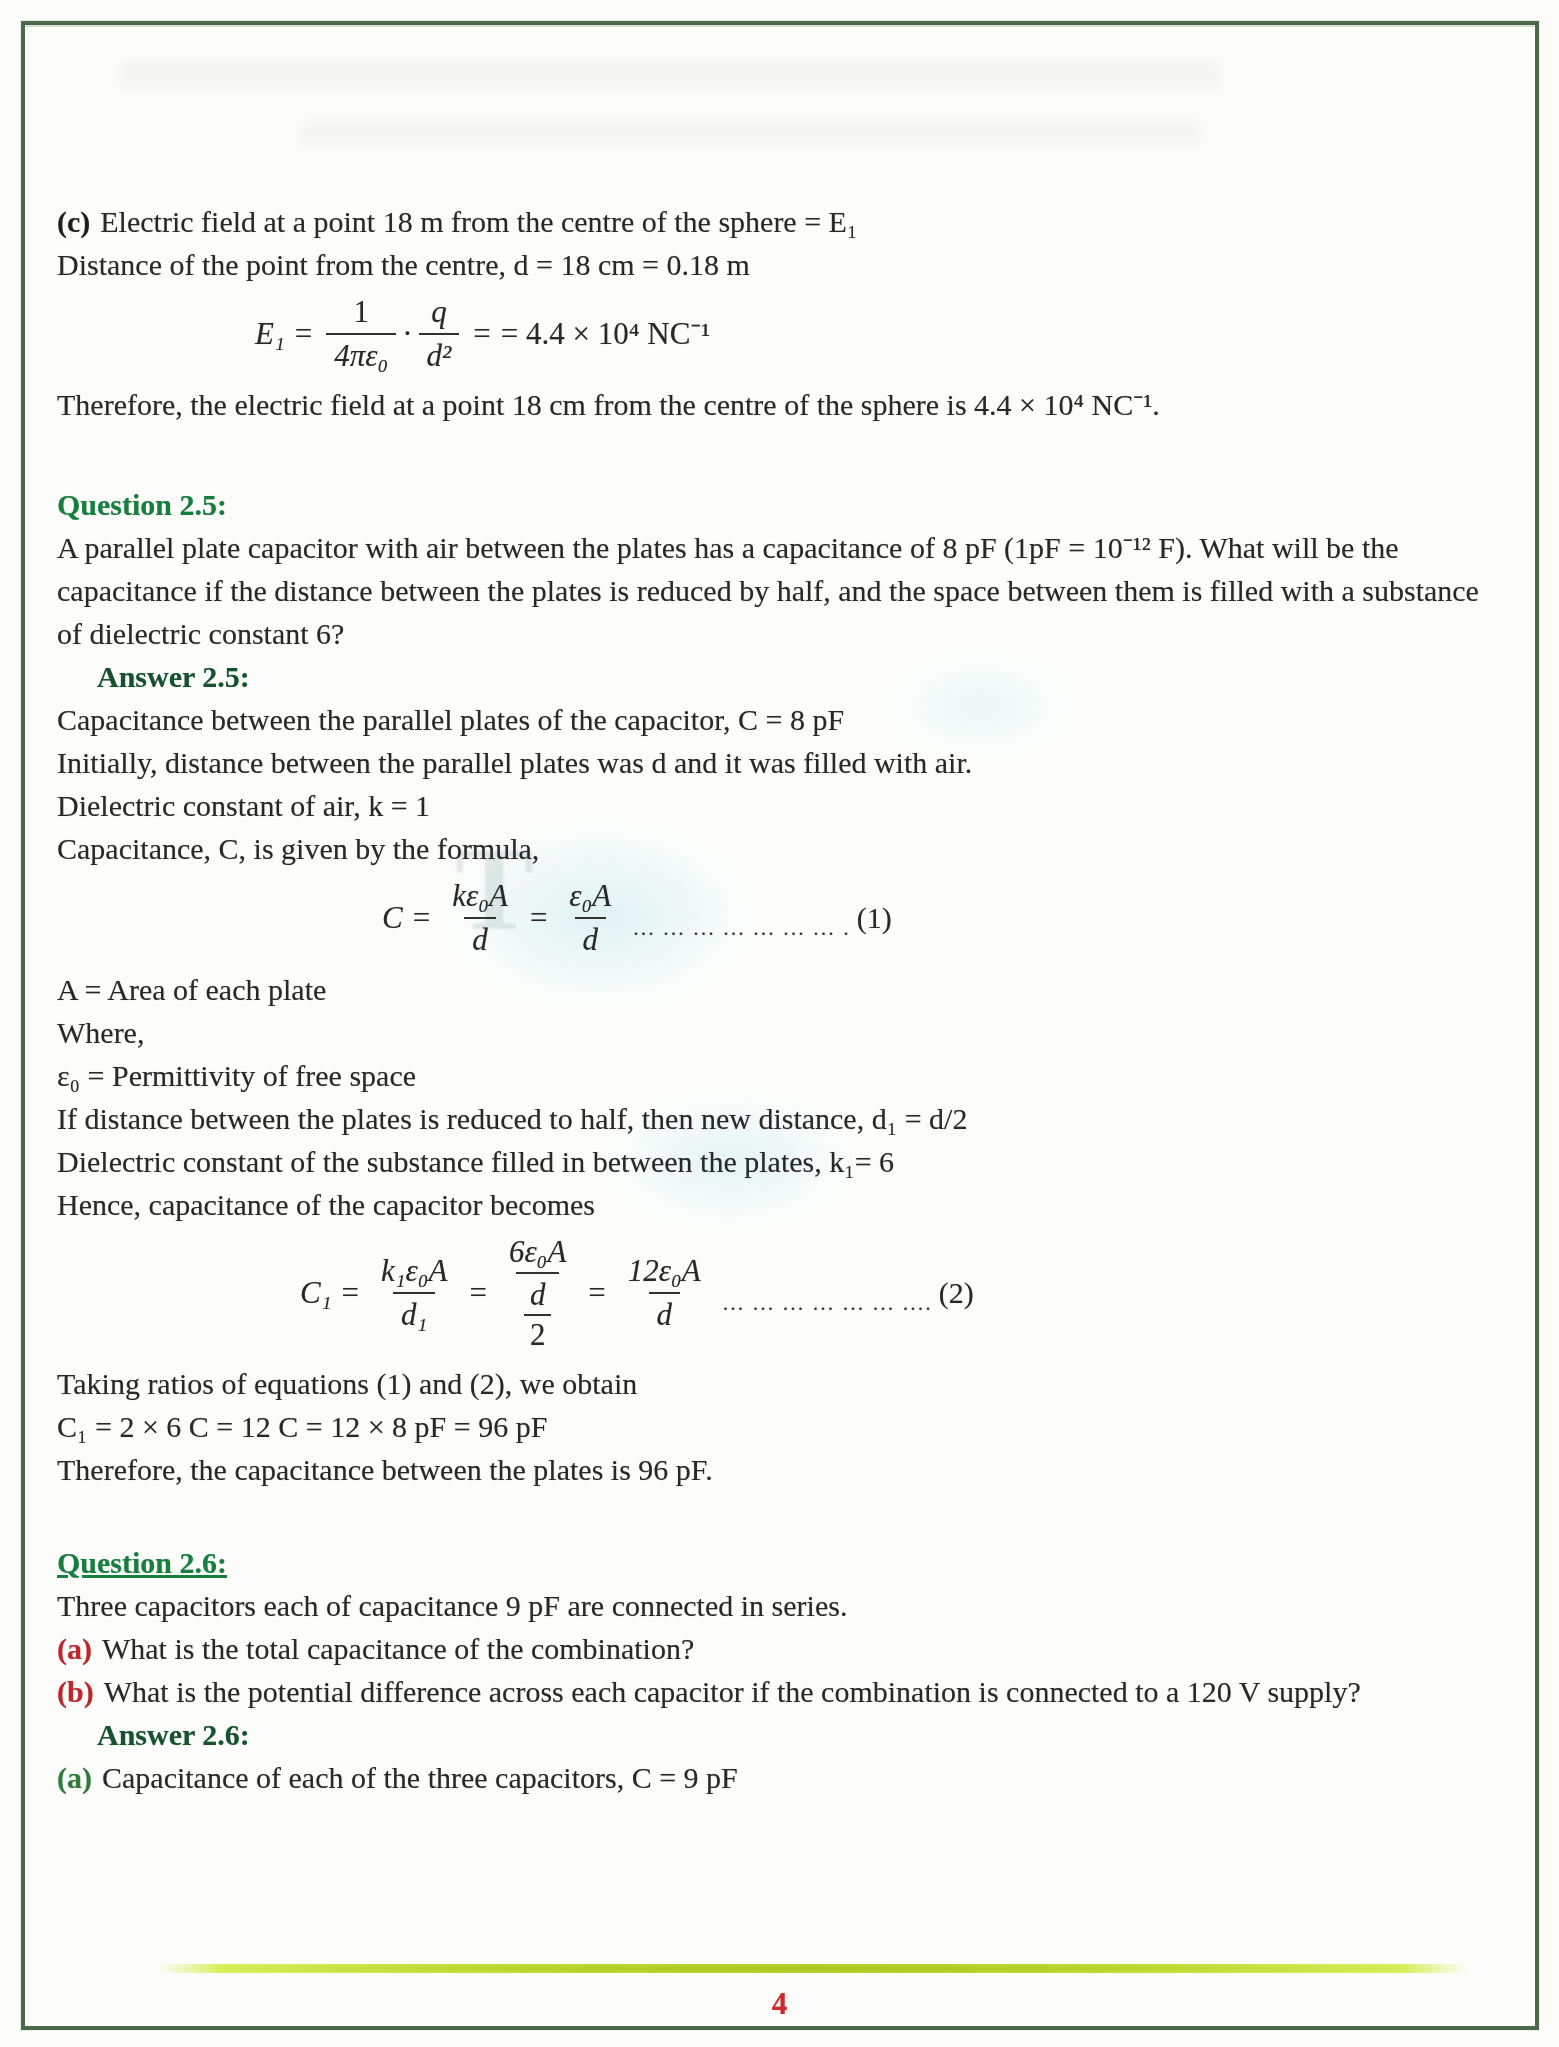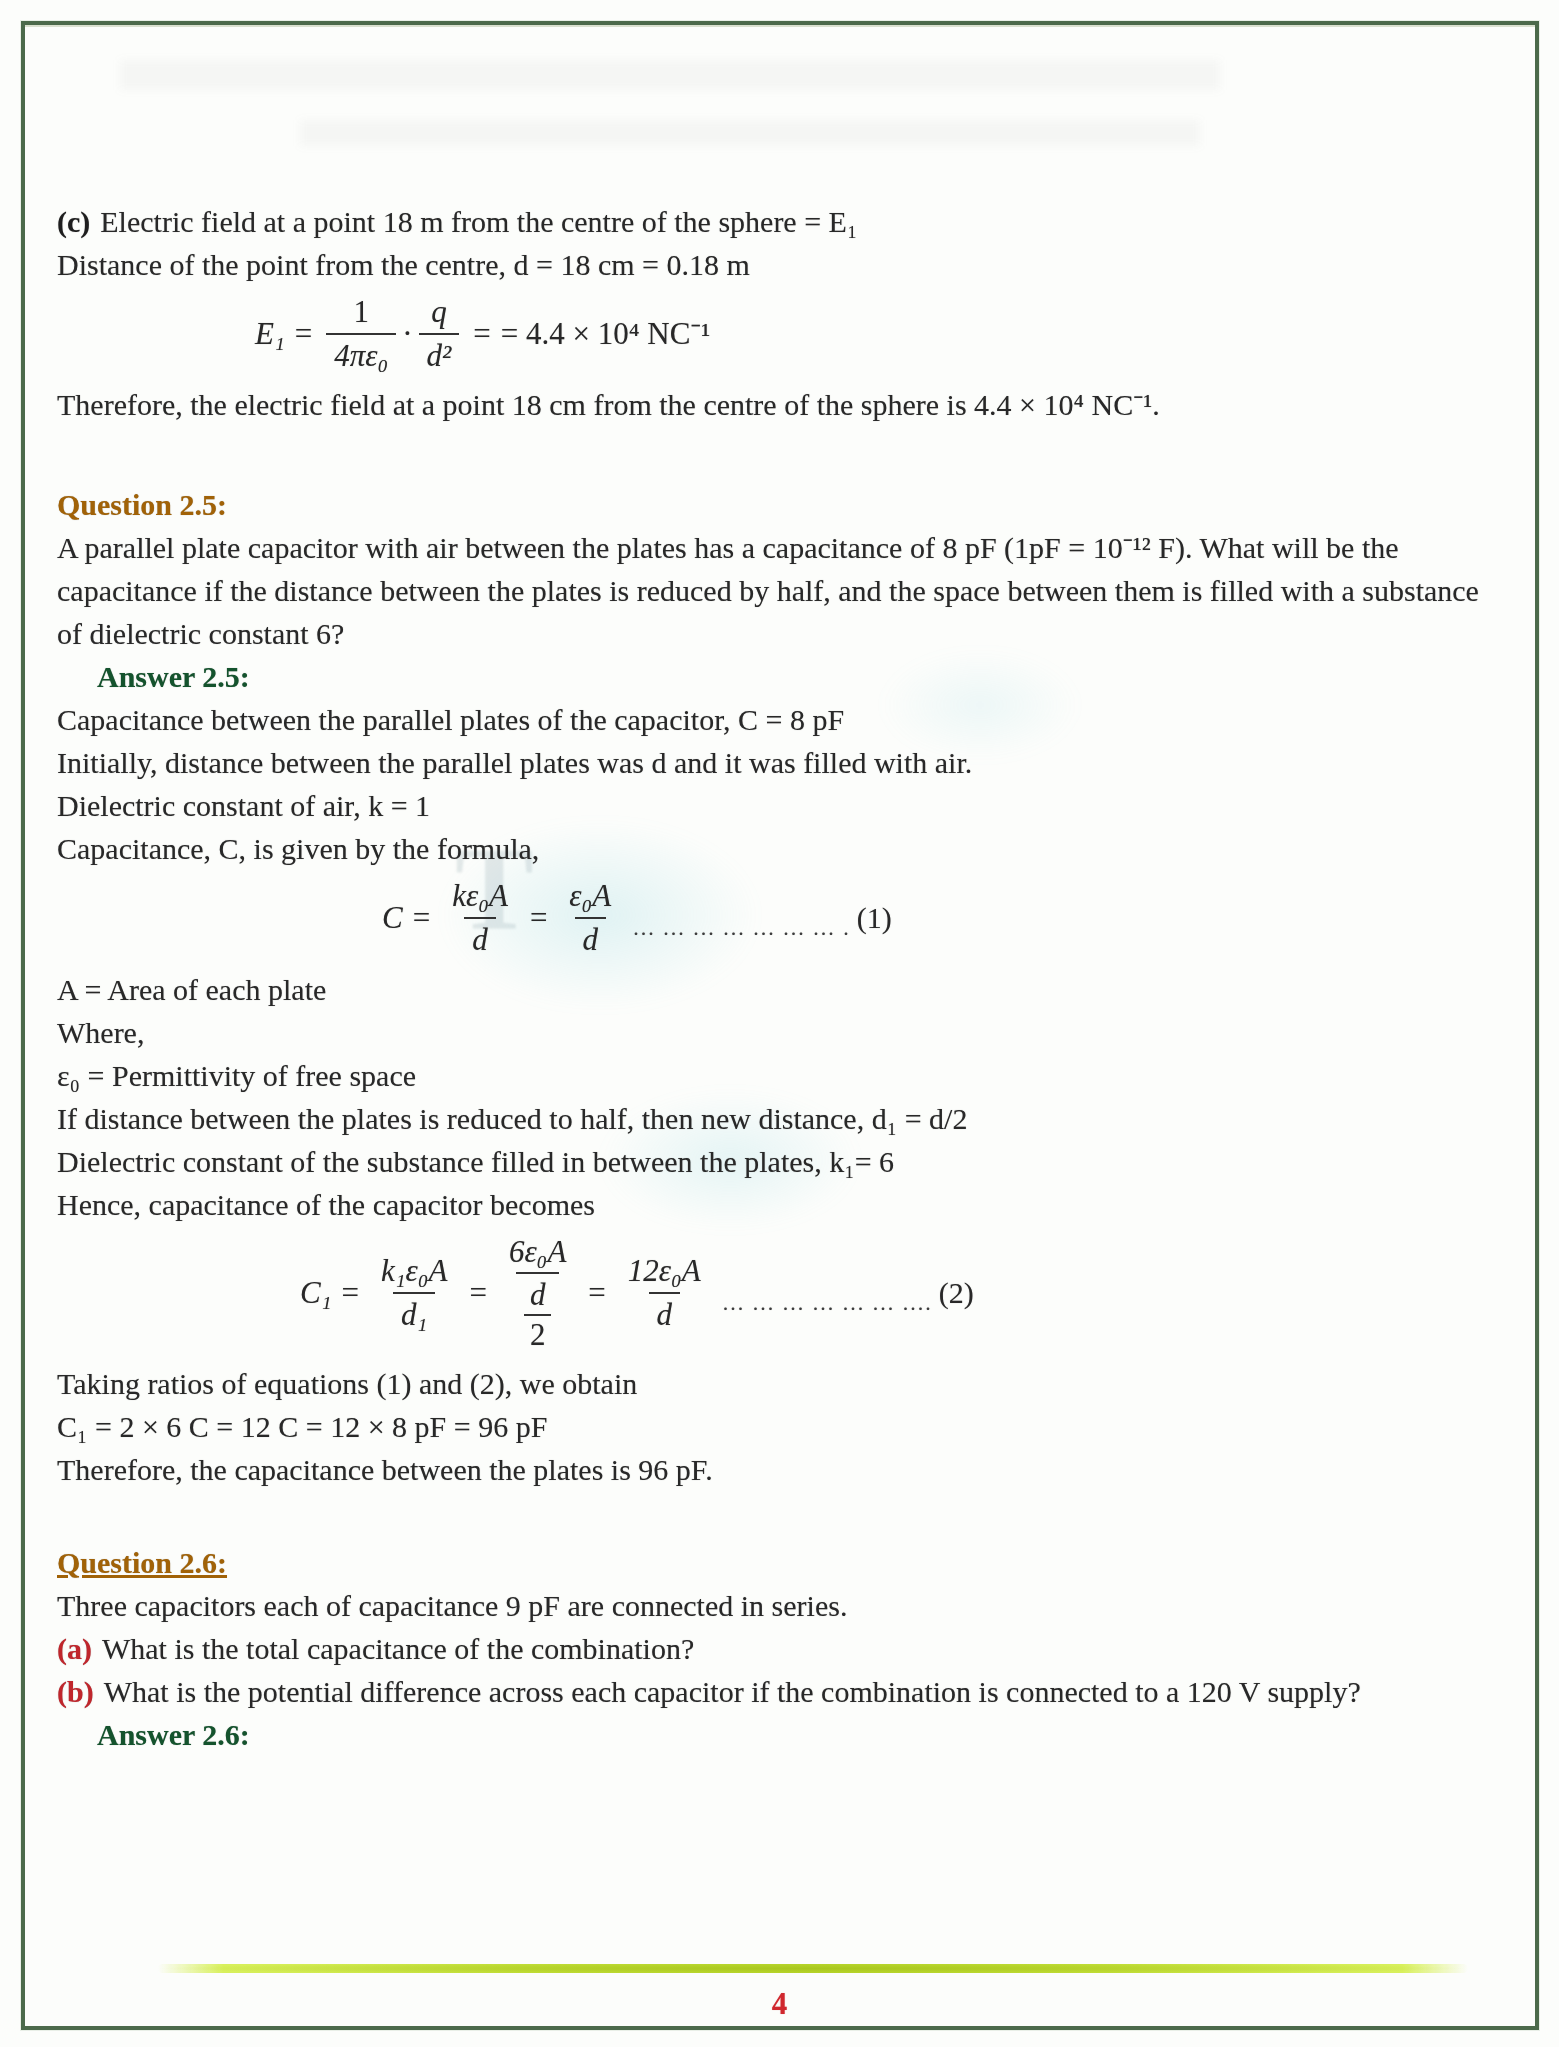--- a/index.html
+++ b/index.html
@@ -32,21 +32,21 @@
   .content{
     position:absolute;left:57px;top:200px;width:1446px;
     font-size:30px;line-height:43px;
     text-shadow:0 0 1px rgba(35,35,35,.35);
   }
   p{margin:0;}
   .pfx{font-weight:bold;margin-right:10px;}
   .pfx-black{color:#1e1e1e;}
   .pfx-red{color:#c0262c;}
   .pfx-green{color:#2f7d3b;}
-  .h-red{color:#a16207;font-weight:bold;}
+  .h-red{color:#15803d;font-weight:bold;}
   .h-green{color:#14532d;font-weight:bold;margin-left:40px;}
   .mt-q25{margin-top:57px;}
   .mt-q26{margin-top:50px;text-decoration:underline;}
   .hang{padding-left:46px;text-indent:-46px;}
   .it{font-style:italic;}
 
   
   .formula{display:flex;align-items:center;font-size:31px;line-height:1.15;margin:8px 0 10px 0;}
   .f-e1{margin-left:198px;}
   .f-1{margin-left:325px;}
@@ -173,17 +173,18 @@
 
   <p>Taking ratios of equations (1) and (2), we obtain</p>
   <p>C₁ = 2 × 6 C = 12 C = 12 × 8 pF = 96 pF</p>
   <p>Therefore, the capacitance between the plates is 96 pF.</p>
 
   <p class="h-red mt-q26">Question 2.6:</p>
   <p>Three capacitors each of capacitance 9 pF are connected in series.</p>
   <p class="hang"><span class="pfx pfx-red">(a)</span><span>What is the total capacitance of the combination?</span></p>
   <p class="hang"><span class="pfx pfx-red">(b)</span><span>What is the potential difference across each capacitor if the combination is connected to a 120 V supply?</span></p>
   <p class="h-green">Answer 2.6:</p>
+  <p class="hang"><span class="pfx pfx-green">(a)</span><span>Capacitance of each of the three capacitors, C = 9 pF</span></p>
 
 </main>
 
 <div class="hl-line"></div>
 <div class="pagenum">4</div>
 
 </body></html>

